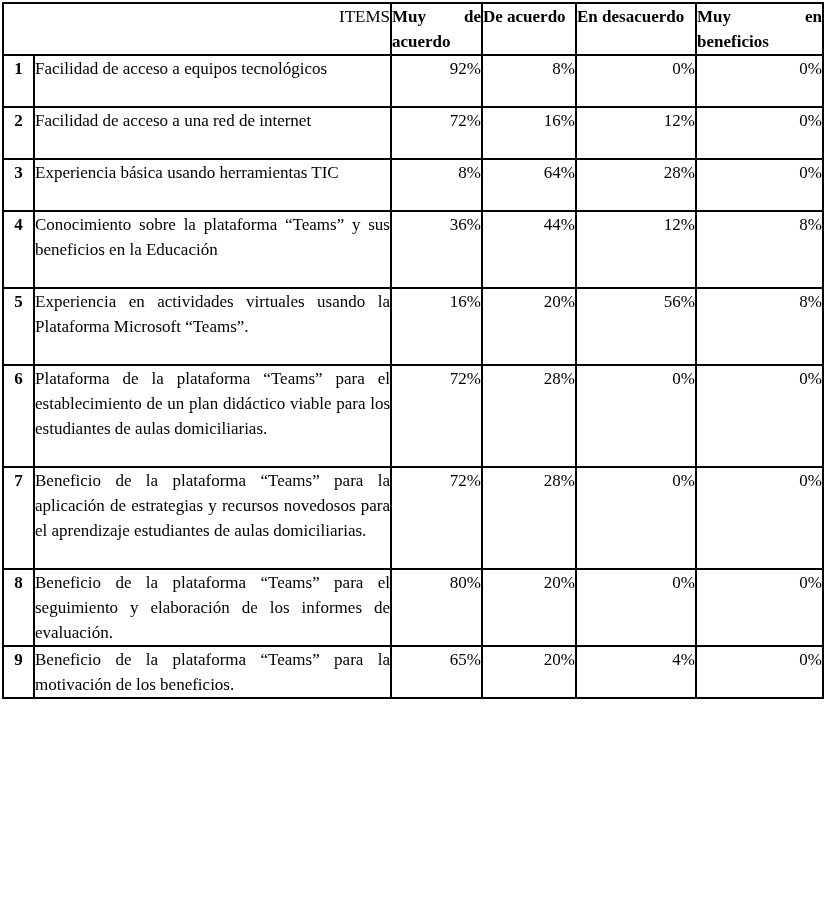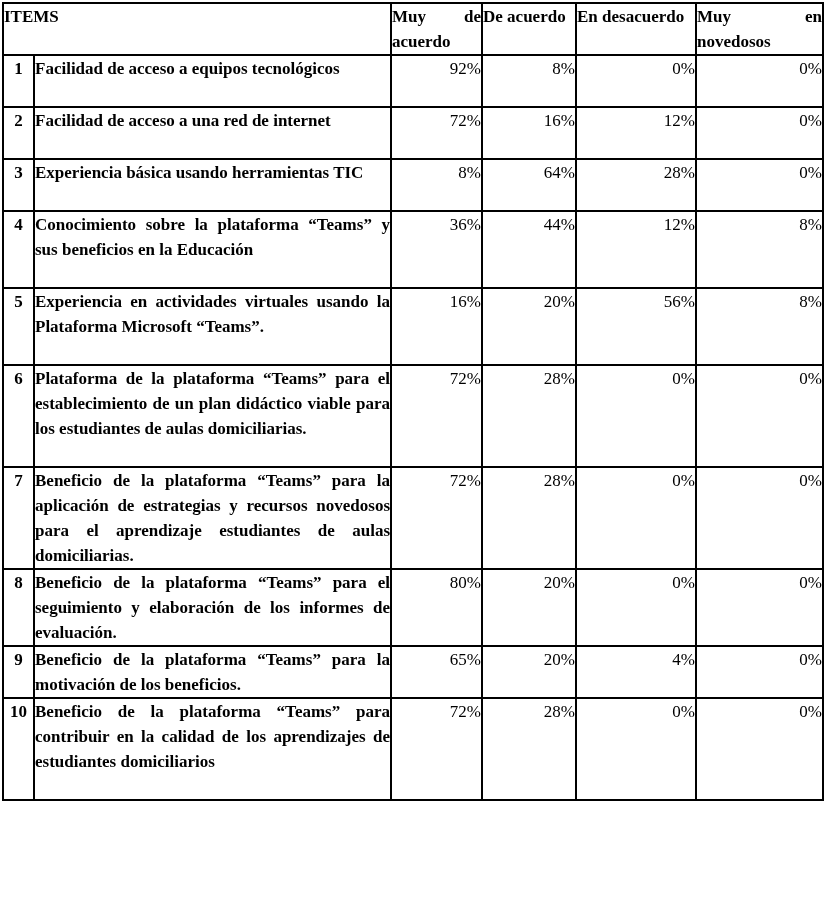--- a/index.html
+++ b/index.html
@@ -29,37 +29,36 @@
     padding: 0;
     box-sizing: border-box;
     overflow: hidden;
   }
   
   tr.h2 > th, tr.h2 > td { height: 52px; }
   tr.h3 > td { height: 77px; }
   tr.h4 > td { height: 102px; }
 
   th.items-h {
-    text-align: left;
-    font-weight: bold;
+    text-align: right;
+    font-weight: normal;
     padding: 0 6px 0 8px;
   }
   th.pct-h {
     text-align: justify;
     font-weight: bold;
     padding: 0 7px 0 8px;
   }
   td.num {
     text-align: center;
     font-weight: bold;
   }
   td.desc {
     text-align: justify;
     padding: 0 5px 0 9px;
-    font-weight: bold;
   }
   td.pct {
     text-align: right;
   }
 </style>
 </head>
 <body>
 
 <div class="page">
   <table class="survey">
@@ -70,21 +69,21 @@
       <col style="width:94px">
       <col style="width:120px">
       <col style="width:127px">
     </colgroup>
     <thead>
       <tr class="h2">
         <th colspan="2" class="items-h">ITEMS</th>
         <th class="pct-h">Muy de acuerdo</th>
         <th class="pct-h">De acuerdo</th>
         <th class="pct-h">En desacuerdo</th>
-        <th class="pct-h">Muy en novedosos</th>
+        <th class="pct-h">Muy en beneficios</th>
       </tr>
     </thead>
     <tbody>
       <tr class="h2">
         <td class="num">1</td>
         <td class="desc">Facilidad de acceso a equipos tecnológicos</td>
         <td class="pct">92%</td>
         <td class="pct">8%</td>
         <td class="pct">0%</td>
         <td class="pct">0%</td>
@@ -146,23 +145,15 @@
         <td class="pct">0%</td>
       </tr>
       <tr class="h2">
         <td class="num">9</td>
         <td class="desc">Beneficio de la plataforma “Teams” para la motivación de los beneficios.</td>
         <td class="pct">65%</td>
         <td class="pct">20%</td>
         <td class="pct">4%</td>
         <td class="pct">0%</td>
       </tr>
-      <tr class="h4">
-        <td class="num">10</td>
-        <td class="desc">Beneficio de la plataforma “Teams” para contribuir en la calidad de los aprendizajes de estudiantes domiciliarios</td>
-        <td class="pct">72%</td>
-        <td class="pct">28%</td>
-        <td class="pct">0%</td>
-        <td class="pct">0%</td>
-      </tr>
     </tbody>
   </table>
 </div>
 
 </body></html>

